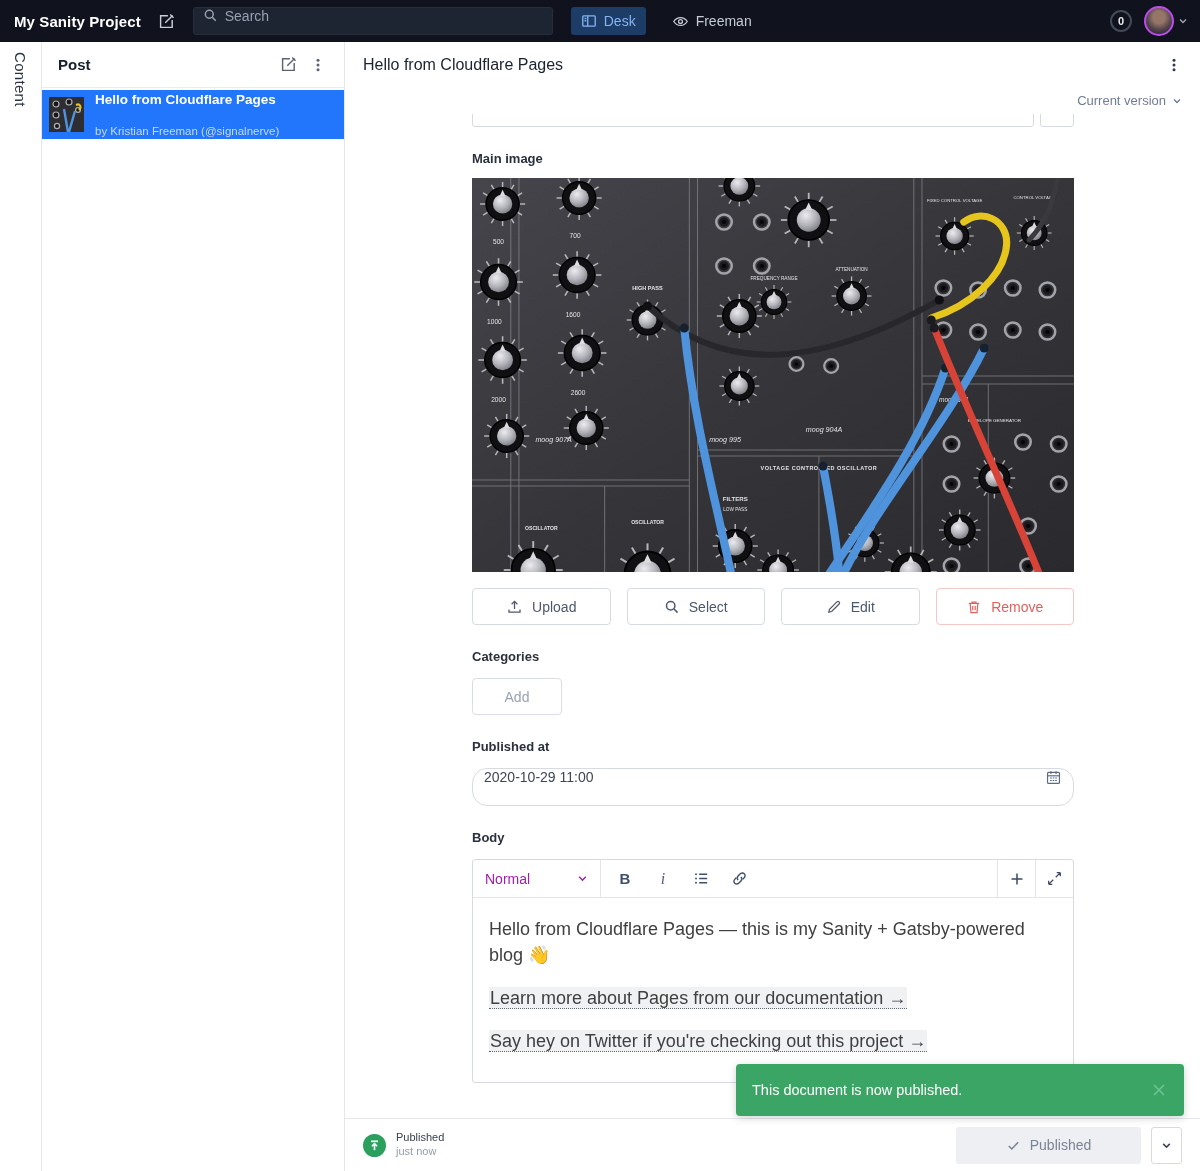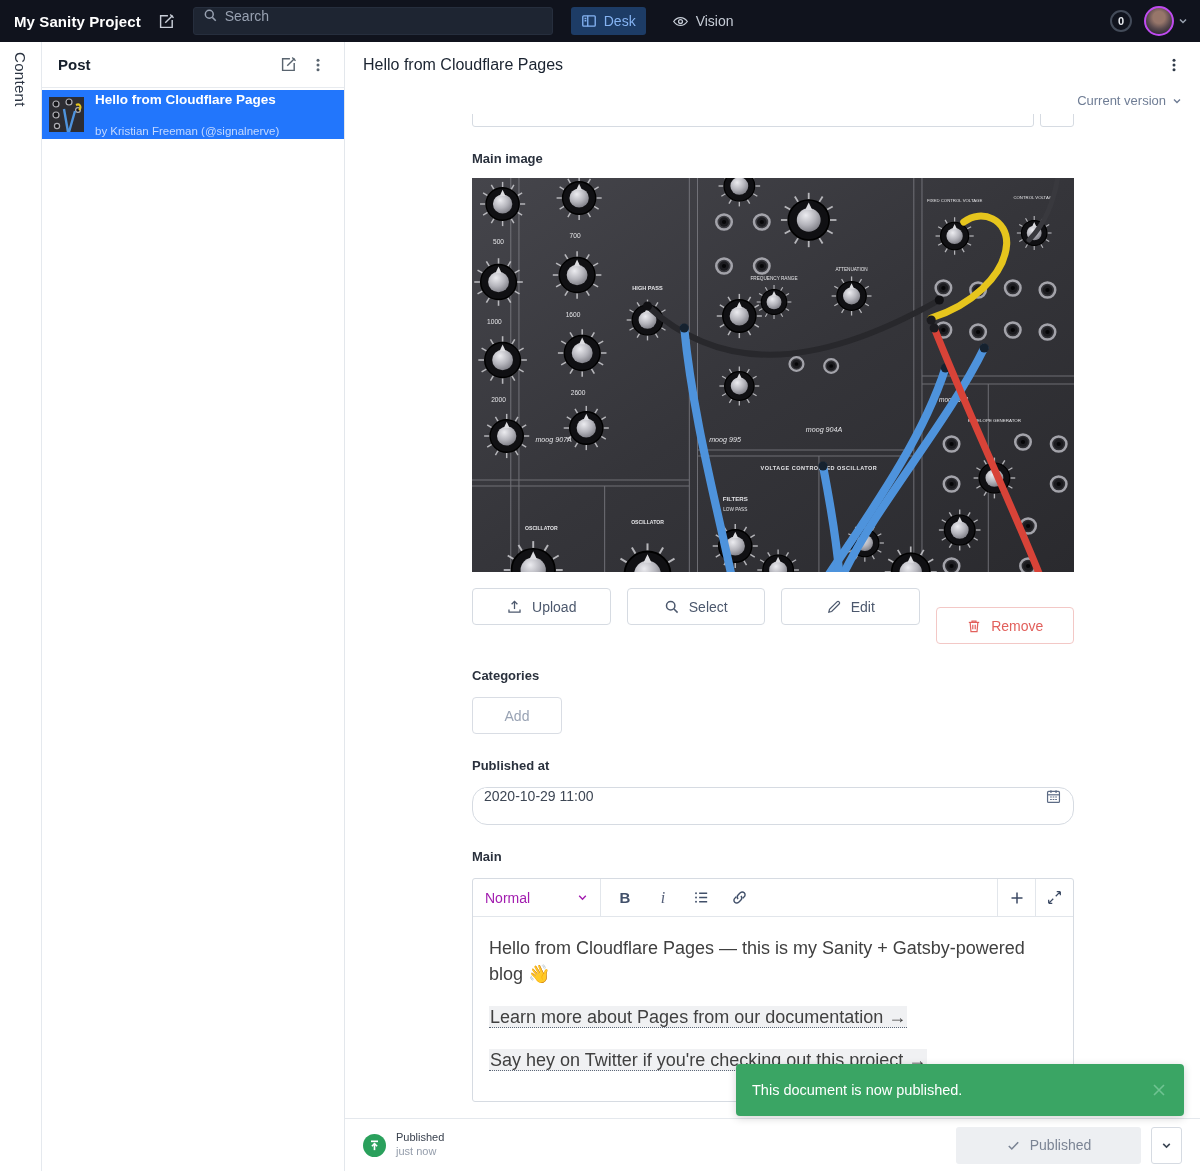--- a/index.html
+++ b/index.html
@@ -54,21 +54,21 @@
 
   .field-label { font-size:13px; font-weight:500; color:#2a313d; }
   .mt-lg { margin-top:24px;font-weight:bold; }
   .mt-sm { margin-top:12px; }
 
   .main-image { width:602px; height:394px; background:#35353a; display:block; }
 
   .img-btnrow { display:flex; gap:16px; margin-top:16px; }
   .btn { height:37px; border:1px solid #d6dbe2; border-radius:4px; background:#fff; display:flex; align-items:center; justify-content:center; gap:9px; font-size:14px; color:#4c586d; cursor:pointer; font-family:"Liberation Sans",sans-serif; }
   .img-btnrow .btn { flex:1; }
-  .btn.danger { color:#e2605c; border-color:#f3c8c6;margin-top:19px; }
+  .btn.danger { color:#e2605c; border-color:#f3c8c6; }
 
   .add-btn { width:90px; height:37px; border:1px solid #d9dde4; border-radius:4px; background:#fff; color:#99a3b4; font-size:14px; display:flex; align-items:center; justify-content:center; margin-top:14px; cursor:pointer; }
 
   .date-input { margin-top:14px; height:38px; border:1px solid #d6dbe2; border-radius:15px; display:flex; align-items:flex-start; padding:0 11px; }
   .date-input input { border:none; outline:none; flex:1; font-size:14px; color:#3d4654; font-family:"Liberation Sans",sans-serif; }
   .date-cal { color:#5c6b85; display:flex; cursor:pointer; }
 
   .body-editor { margin-top:14px; border:1px solid #d6dbe2; border-radius:3px; height:224px; display:flex; flex-direction:column; }
   .body-toolbar { height:38px; border-bottom:1px solid #e2e6eb; display:flex; align-items:stretch; flex:0 0 auto; }
   .style-select { width:128px; display:flex; align-items:center; justify-content:space-between; padding:0 12px; color:#a21caf; font-size:14px; border-right:1px solid #e2e6eb; cursor:pointer; }
@@ -135,21 +135,21 @@
       </span>
       <span>Desk</span>
     </div>
     <div class="nav-tab plain">
       <span>
         <svg width="17" height="17" viewBox="0 0 20 20" fill="none" stroke="currentColor" stroke-width="1.5">
             <path d="M2 10s3.2-4.6 8-4.6S18 10 18 10s-3.2 4.6-8 4.6S2 10 2 10z"></path>
             <circle cx="10" cy="10" r="2.3"></circle>
           </svg>
       </span>
-      <span>Vision</span>
+      <span>Freeman</span>
     </div>
     <div class="nav-spacer"></div>
     <div class="nav-badge">0</div>
     <div class="nav-avatar"></div>
     <div class="nav-caret">
       <svg width="10" height="10" viewBox="0 0 10 10" fill="none" stroke="currentColor" stroke-width="1.5">
           <path d="M2 3.5l3 3 3-3"></path>
         </svg>
     </div>
   </div>
@@ -431,21 +431,21 @@
             <span class="date-cal">
               <svg width="17" height="17" viewBox="0 0 20 20" fill="none" stroke="currentColor" stroke-width="1.4">
                   <rect x="3" y="4" width="14" height="13" rx="1.2"></rect>
                   <path d="M3 8h14"></path>
                   <path d="M7 2.5V6M13 2.5V6"></path>
                   <path d="M6 10.5h2M9 10.5h2M12 10.5h2M6 13.5h2M9 13.5h2M12 13.5h2" stroke-width="1.2"></path>
                 </svg>
             </span>
           </div>
 
-          <div class="field-label mt-lg">Main</div>
+          <div class="field-label mt-lg">Body</div>
           <div class="body-editor">
             <div class="body-toolbar">
               <div class="style-select">
                 <span>Normal</span>
                 <span>
                   <svg width="11" height="11" viewBox="0 0 10 10" fill="none" stroke="currentColor" stroke-width="1.3">
                       <path d="M2 3.5l3 3 3-3"></path>
                     </svg>
                 </span>
               </div>

